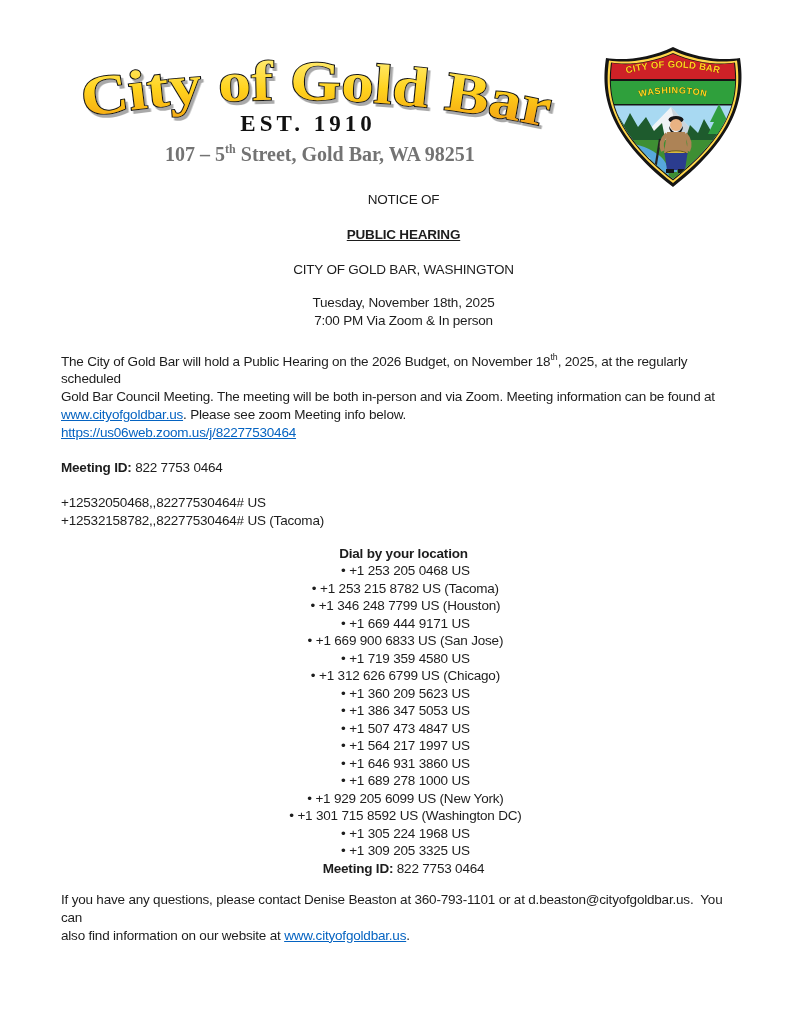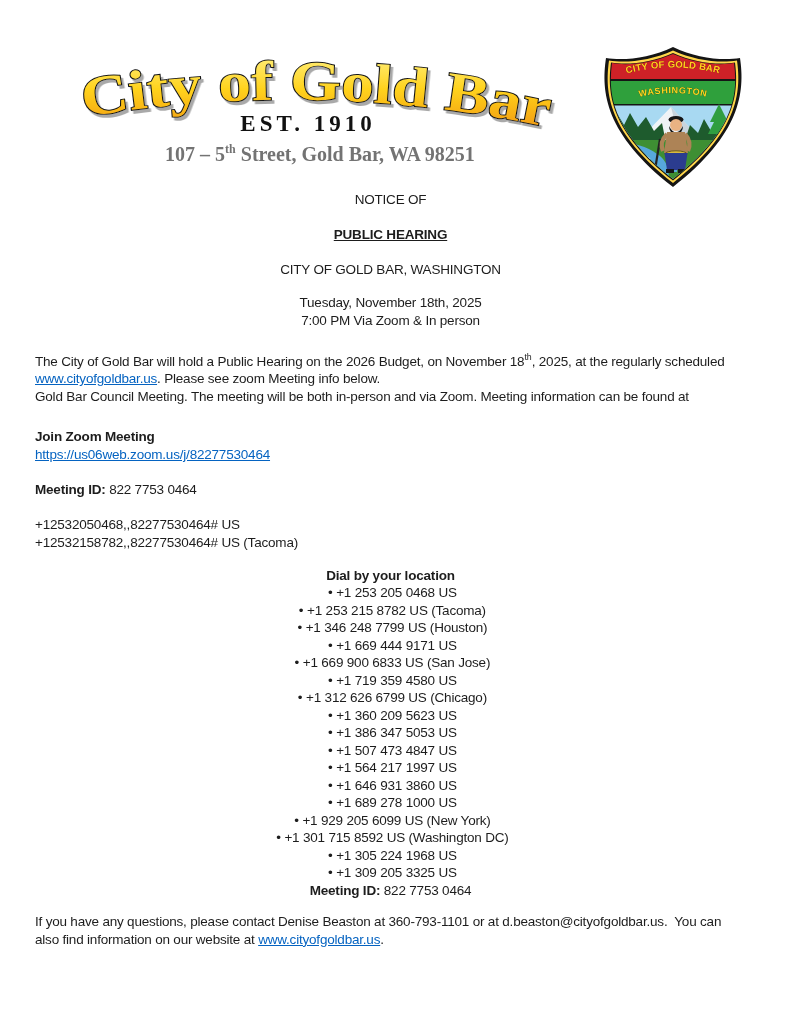--- a/index.html
+++ b/index.html
@@ -33,21 +33,21 @@
     fill:#FFD21C; stroke:#5a0d0d; stroke-width:0.35px; paint-order:stroke; letter-spacing:0.2px; }
   .badge-band2 { font-family:"Liberation Sans", sans-serif; font-weight:700; font-size:9px;
     fill:#FFD21C; stroke:#123a12; stroke-width:0.35px; paint-order:stroke; letter-spacing:0.6px; }
   
   .center { text-align:center; }
   .b { font-weight:700; }
   .u { text-decoration:underline; }
   .line { line-height:18px; }
   a.doclink { color:var(--link-blue, #0563C1); text-decoration:underline; cursor:pointer; }
   sup { font-size:0.65em; vertical-align:super; letter-spacing:0; }
-  .margins { margin-left:35px; margin-right:45px; }
+  .margins { margin-left:61px; margin-right:45px; }
   
   .notice-head .nl1 { margin-top:0;  line-height:18px; }
   .notice-head .nl2 { margin-top:17px; line-height:18px; }
   .notice-head .nl3 { margin-top:17px; line-height:18px; }
   .notice-head .nl4 { margin-top:15px; line-height:18px; }
   .notice-head .nl5 { margin-top:0;  line-height:18.5px; }
   .intro  { margin-top:17px; }
   .join   { margin-top:22px; }
   .mid1   { margin-top:17px; line-height:18px; }
   .onetap { margin-top:17px; }
@@ -148,26 +148,25 @@
   <section class="notice-head margins">
     <div class="center nl1">NOTICE OF</div>
     <div class="center nl2 b u">PUBLIC HEARING</div>
     <div class="center nl3">CITY OF GOLD BAR, WASHINGTON</div>
     <div class="center nl4">Tuesday, November 18th, 2025</div>
     <div class="center nl5">7:00 PM Via Zoom &amp; In person</div>
   </section>
 
   <section class="intro margins">
     <div class="line"><span>The City of Gold Bar will hold a Public Hearing on the 2026 Budget, on November 18</span><sup>th</sup><span>, 2025, at the regularly scheduled</span></div>
+    <div class="line"><span>Gold Bar Council Meeting. The meeting will be both in-person and via Zoom. Meeting information can be found at</span></div>
     <div class="line"><a class="doclink" href="#">www.cityofgoldbar.us</a><span>. Please see zoom Meeting info below.</span></div>
-    <div class="line"><span>Gold Bar Council Meeting. The meeting will be both in-person and via Zoom. Meeting information can be found at</span></div>
   </section>
 
   <section class="margins">
-    <div class="join line b">Join Zoom Meeting</div>
     <div class="line">
       <a class="doclink" href="#">https://us06web.zoom.us/j/82277530464</a>
     </div>
 
     <div class="mid1">
       <span class="b">Meeting ID:</span>
       <span>822 7753 0464</span>
     </div>
 
     <div class="onetap">

